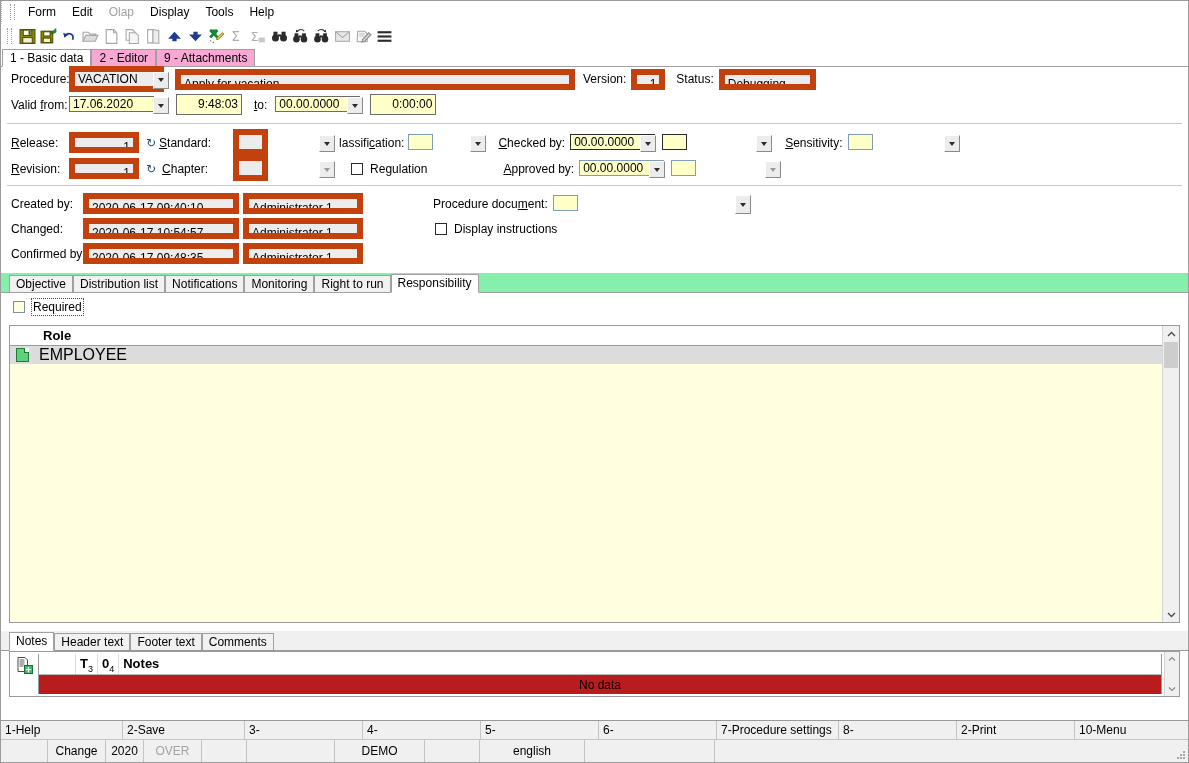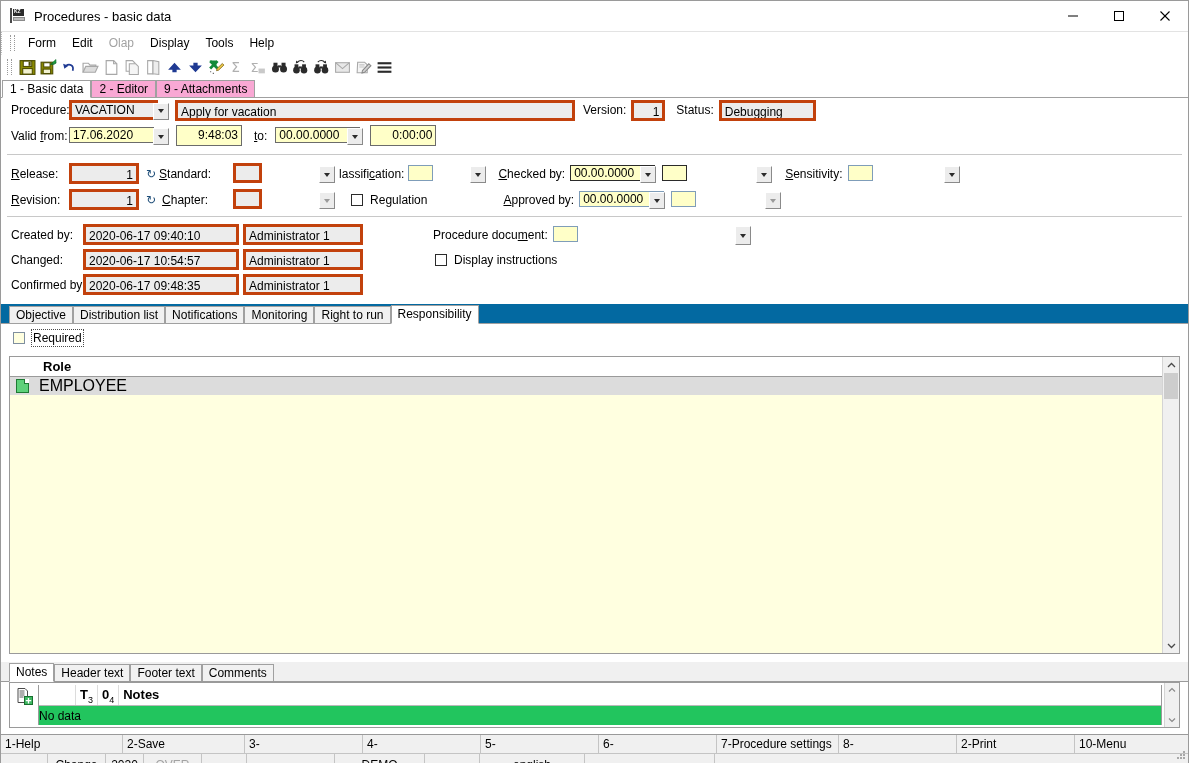--- a/index.html
+++ b/index.html
@@ -77,21 +77,21 @@
   .body{flex:1;background:#ffffff;position:relative;display:flex;flex-direction:column;}
   .row{display:flex;align-items:center;}
   .lbl{font-size:12px;color:#000;white-space:nowrap;}
   u{text-decoration:underline;}
   
   .fld{
     box-sizing:border-box;height:21px;border:1px solid #7f9db9;
     background:#ffffc8;font-size:12px;line-height:19px;padding:0 3px;
     color:#000;overflow:hidden;white-space:nowrap;
   }
-  .fld.gray{background:#ececec;border:3px solid #c2410c;}
+  .fld.gray{background:#ececec;border:6px solid #c2410c;}
   .fld.focus{border:1px solid #2b2b2b;}
   .fld.right{text-align:right;}
   .fld.center{text-align:center;}
   .combo{position:relative;display:inline-block;}
   .combo .fld{padding-right:20px;}
   .arrowbtn{
     position:absolute;right:2px;top:2px;width:16px;height:17px;
     background:#ececec;border:1px solid #fff;border-right-color:#8a8a8a;border-bottom-color:#8a8a8a;
     box-sizing:border-box;display:flex;align-items:center;justify-content:center;
   }
@@ -103,21 +103,21 @@
   .hr{height:1px;background:#c8c8c8;}
   .cbx{
     width:12px;height:12px;box-sizing:border-box;
     border:1px solid #7f8f9f;background:#ffffe0;display:inline-block;vertical-align:middle;
   }
   .cbx.white{background:#ffffff;border:1px solid #2b2b2b;}
   .rot{font-size:12px;color:#1f4e79;}
   
   .subtabstrip{
     display:flex;align-items:flex-end;height:19px;
-    padding-left:8px;border-bottom:1px solid #a0a0a0;background:#0369a1;
+    padding-left:8px;border-bottom:1px solid #a0a0a0;background:#86efac;
   }
   .subtab{
     font-size:12px;padding:1px 6px;height:17px;box-sizing:border-box;line-height:15px;
     background:#f1f1f1;border:1px solid #a0a0a0;border-bottom:none;color:#000;
   }
   .subtab.active{background:#ffffff;height:19px;border-bottom:1px solid #ffffff;margin-bottom:-1px;}
   
   .gridwrap{
     margin:8px 8px 0 8px;border:1px solid #9a9a9a;background:#0ea5e9;
     display:flex;flex-direction:column;position:relative;
@@ -152,66 +152,41 @@
     border-bottom:1px solid #9a9a9a;
   }
   .noteswrap{
     margin:0 8px;border:1px solid #9a9a9a;background:#ffffff;height:44px;
     display:flex;position:relative;
   }
   .notesicon{width:28px;display:flex;align-items:flex-start;justify-content:center;padding-top:4px;}
   .notesgrid{flex:1;border-left:1px solid #9a9a9a;border-right:1px solid #9a9a9a;margin:2px 2px 2px 0;display:flex;flex-direction:column;}
   .notesheadrow{height:20px;display:flex;align-items:center;background:#ffffff;font-weight:bold;font-size:13px;border-bottom:1px solid #b9b9b9;}
   .nhcell{padding:0 4px;border-right:1px solid #dcdcdc;height:20px;line-height:20px;}
-  .notesbodyrow{flex:1;background:#22c55e;display:flex;align-items:center;font-size:12px;font-weight:normal;}
+  .notesbodyrow{flex:1;background:#b91c1c;display:flex;align-items:center;justify-content:center;font-size:12px;font-weight:normal;}
   .notesscroll{width:14px;background:#f0f0f0;display:flex;flex-direction:column;justify-content:space-between;align-items:center;border-left:1px solid #d4d4d4;}
   
   .fkeybar{
     height:18px;display:flex;background:#f0f0f0;border-top:1px solid #9a9a9a;font-size:12px;
   }
   .fkey{border-right:1px solid #c4c4c4;padding-left:4px;line-height:18px;box-sizing:border-box;}
   .statusbar{
     height:22px;display:flex;background:#f0f0f0;border-top:1px solid #c4c4c4;font-size:12px;
     align-items:center;
   }
   .scell{border-right:1px solid #c4c4c4;height:22px;line-height:22px;box-sizing:border-box;padding:0 5px;text-align:center;}
   .scell.dis{color:#a3a3a3;}
   .sgrip{position:absolute;right:2px;bottom:2px;width:12px;height:12px;}
   .dotfocus{outline:1px dotted #4a4a4a;outline-offset:1px;}
 </style>
 </head>
 <body>
 
 <div class="window">
 
-  <div class="titlebar">
-    <span class="title-icon">
-      <span class="bar"></span>
-        <span class="box"></span>
-        <span class="base"></span>
-    </span>
-    <span class="title-text">Procedures - basic data</span>
-    <span class="title-spacer"></span>
-    <span class="winbtn">
-      <svg width="14" height="14" viewBox="0 0 14 14">
-          <line x1="2" y1="7" x2="12" y2="7" stroke="#000" stroke-width="1"></line>
-        </svg>
-    </span>
-    <span class="winbtn">
-      <svg width="14" height="14" viewBox="0 0 14 14">
-          <rect x="2.5" y="2.5" width="9" height="9" fill="none" stroke="#000" stroke-width="1"></rect>
-        </svg>
-    </span>
-    <span class="winbtn">
-      <svg width="14" height="14" viewBox="0 0 14 14">
-          <line x1="2.5" y1="2.5" x2="11.5" y2="11.5" stroke="#000" stroke-width="1.1"></line>
-          <line x1="11.5" y1="2.5" x2="2.5" y2="11.5" stroke="#000" stroke-width="1.1"></line>
-        </svg>
-    </span>
-  </div>
 
   <div class="menubar">
     <span class="menubar-grip"></span>
     <span class="menuitem">Form</span>
     <span class="menuitem">Edit</span>
     <span class="menuitem disabled">Olap</span>
     <span class="menuitem">Display</span>
     <span class="menuitem">Tools</span>
     <span class="menuitem">Help</span>
   </div>

